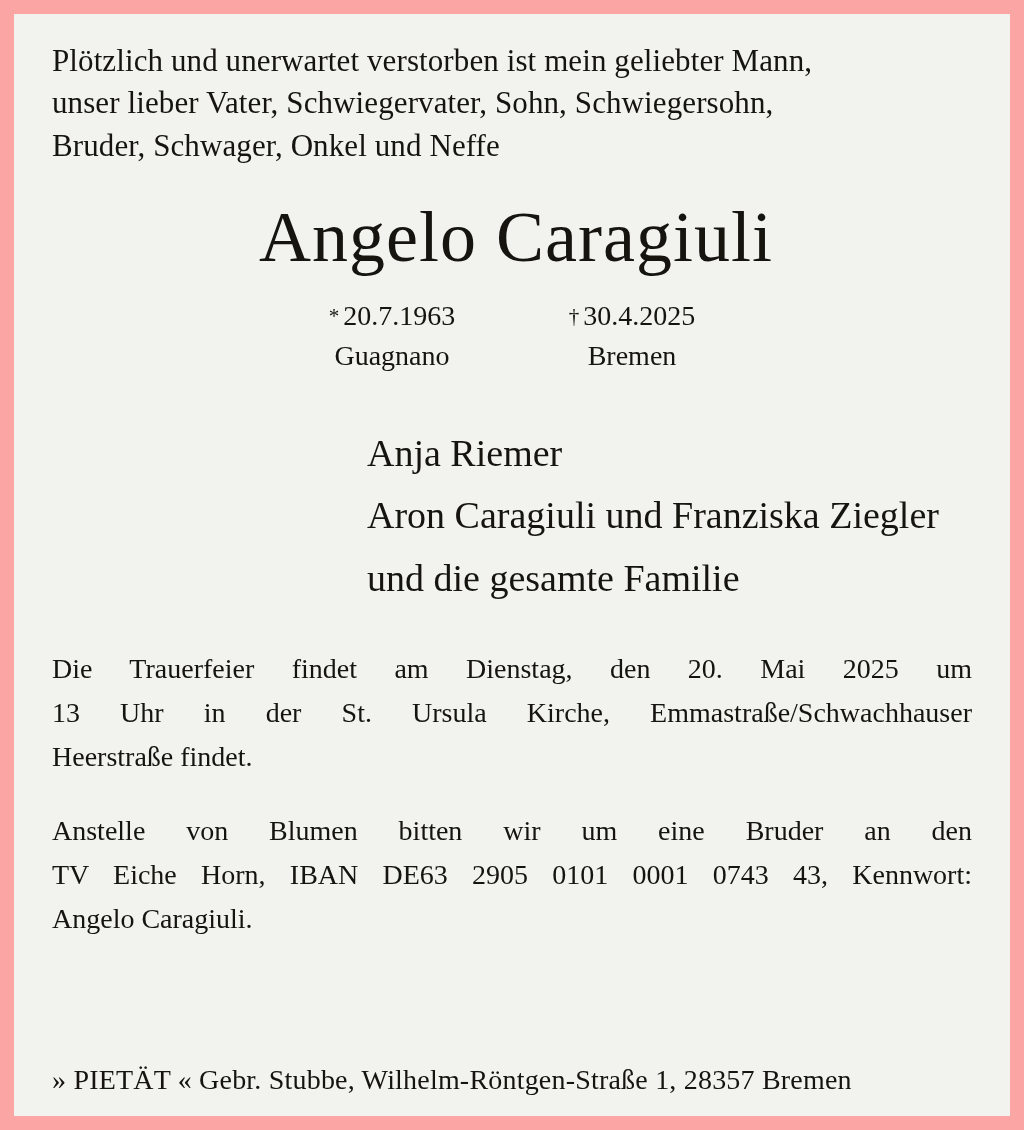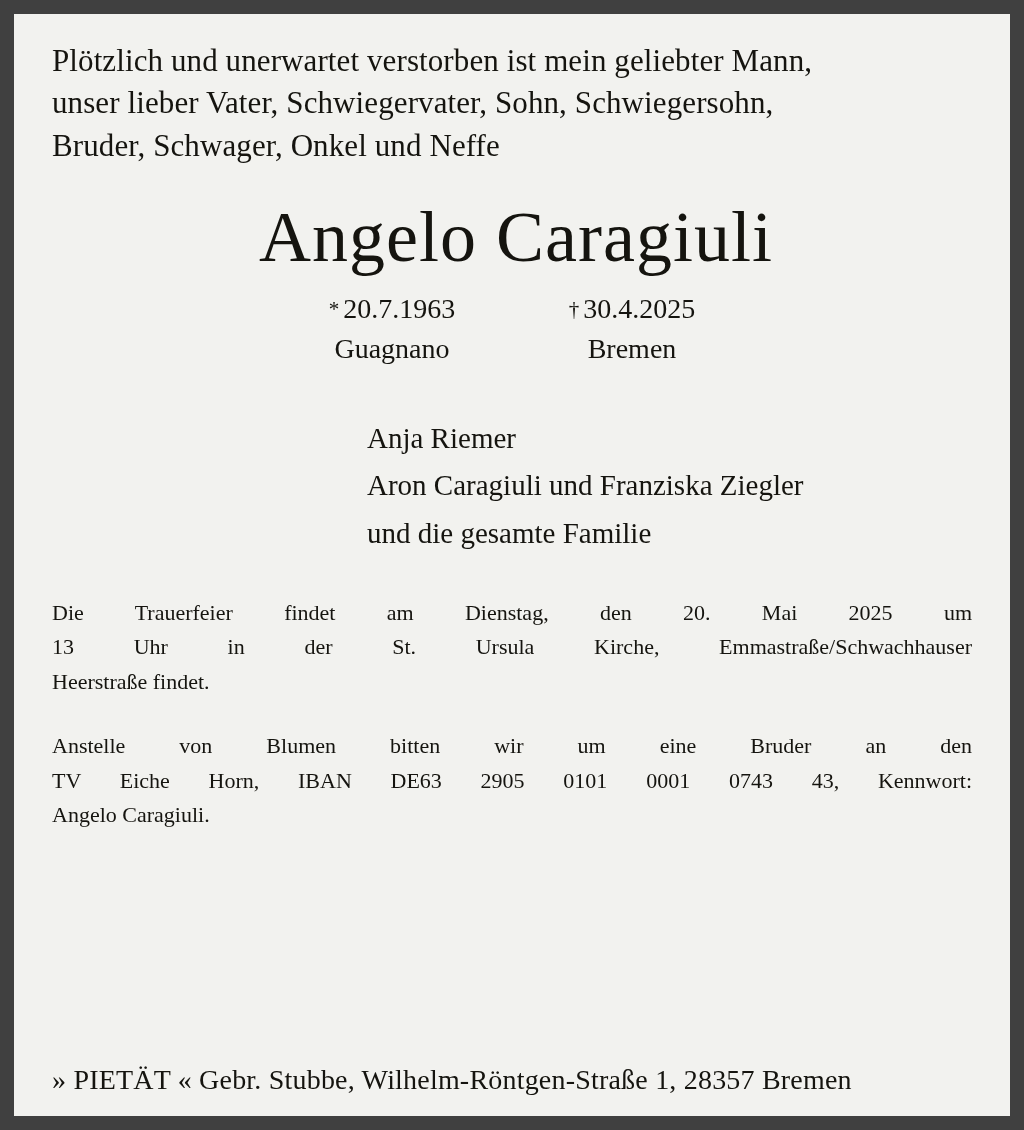--- a/index.html
+++ b/index.html
@@ -4,21 +4,21 @@
 <style>
   html, body {
     margin: 0;
     padding: 0;
     background: #ffffff;
   }
   .page {
     width: 1024px;
     height: 1130px;
     box-sizing: border-box;
-    background: #404040;
+    background: #fca5a5;
     padding: 14px;
     position: relative;
     overflow: hidden;
   }
   .inner {
     width: 100%;
     height: 100%;
     box-sizing: border-box;
     background: #f2f2ef;
     padding: 26px 38px 18px 38px;
@@ -42,21 +42,21 @@
   .deceased-name {
     font-size: 72px;
     line-height: 1.0;
     letter-spacing: 1px;
     font-weight: normal;
     margin: 0;
     padding-left: 8px;
   }
 
   .dates {
-    margin-top: 16px;
+    margin-top: 23px;
     display: flex;
     justify-content: center;
     gap: 70px;
     font-size: 28px;
     line-height: 1.42;
   }
   .date-col {
     text-align: center;
     min-width: 170px;
   }
@@ -65,27 +65,27 @@
     vertical-align: 2px;
     padding-right: 4px;
   }
   .date-col .place {
     display: block;
   }
 
   .mourners {
     margin-top: 46px;
     margin-left: 315px;
-    font-size: 29px;
+    font-size: 38px;
     line-height: 1.64;
   }
   .mourners div { white-space: nowrap; }
 
   .para {
-    font-size: 22px;
+    font-size: 28px;
     line-height: 1.57;
     margin-top: 30px;
     text-align: justify;
     text-justify: inter-word;
   }
   .para.first { margin-top: 38px; }
   .para > span.l { display: block; }
   .para > span.l.just {
     text-align: justify;
     text-align-last: justify;

